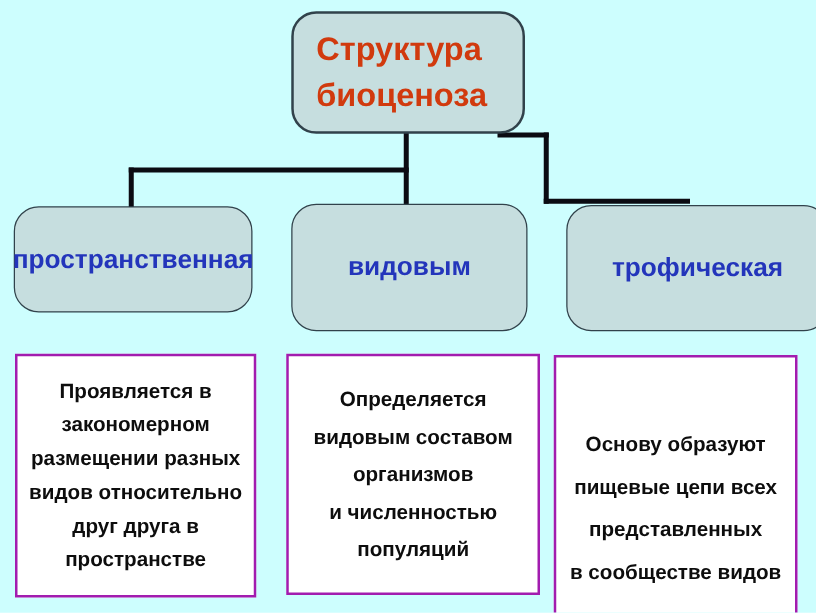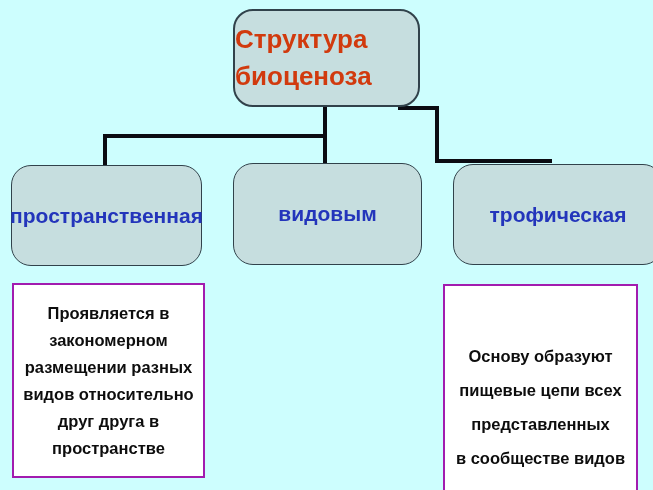--- a/index.html
+++ b/index.html
@@ -21,29 +21,30 @@
     justify-content: center;
     font-weight: bold;
     white-space: pre-line;
     box-sizing: border-box;
   }
   .root {
     left: 233px; top: 9px; width: 187px; height: 98px;
     border-width: 2px;
     justify-content: flex-start;
     text-align: left;
+    padding-left: 18px;
     font-size: 26px;
     line-height: 37px;
     color: #d13a0e;
   }
   .branch {
     font-size: 21px;
     color: #2335bb;
   }
-  .b1 { left: 11px;  top: 165px; width: 191px; height: 101px; }
+  .b1 { left: 11px;  top: 165px; width: 191px; height: 85px; }
   .b2 { left: 233px; top: 163px; width: 189px; height: 102px; }
   .b3 { left: 453px; top: 164px; width: 210px; height: 101px; }
   .desc {
     position: absolute;
     background: #ffffff;
     border: 2px solid #a21caf;
     display: flex;
     align-items: center;
     justify-content: center;
     text-align: center;
@@ -79,18 +80,23 @@
   <div class="node branch b1">пространственная</div>
   <div class="node branch b2">видовым</div>
   <div class="node branch b3">трофическая</div>
 
   <div class="desc d1">Проявляется в
 закономерном
 размещении разных
 видов относительно
 друг друга в
 пространстве</div>
+  <div class="desc d2">Определяется
+видовым составом
+организмов
+и численностью
+популяций</div>
   <div class="desc d3">Основу образуют
 пищевые цепи всех
 представленных
 в сообществе видов</div>
 
 </div>
 
 </body></html>

